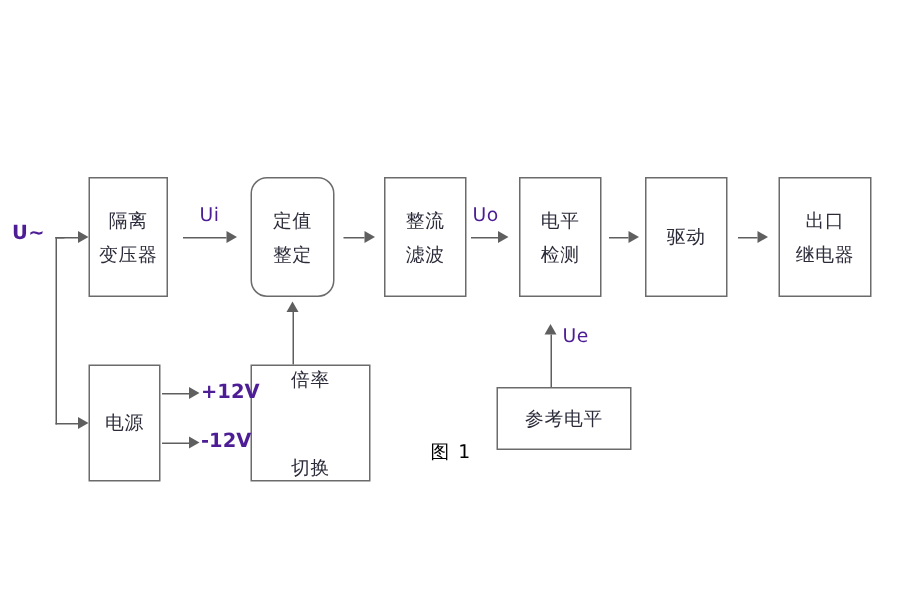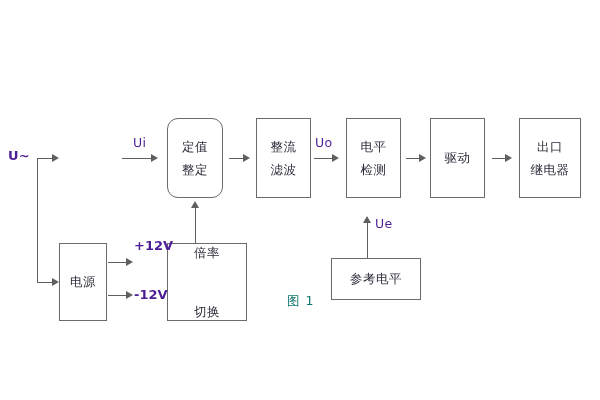--- a/index.html
+++ b/index.html
@@ -53,30 +53,34 @@
     color:#4c1d95;
     font-size:12.5px;
     white-space:nowrap;
     letter-spacing:0.3px;
   }
   .lbl-u{font-weight:bold;font-size:13px;}
   .lbl-sig{font-size:12.5px;}
   .lbl-v{font-size:13px;font-weight:bold;letter-spacing:0px;}
   .caption{
     position:absolute;
-    color:#0f766e;
+    color:#000000;
     font-size:12.5px;
     letter-spacing:1px;
   }
 </style>
 </head>
 <body>
 
 <div id="stage">
 
+  <div class="block" style="left:59px;top:118px;width:53px;height:80px;">
+    <span class="ln">隔离</span>
+    <span class="ln">变压器</span>
+  </div>
 
   <div class="block" style="left:167px;top:118px;width:56px;height:80px;border-radius:11px;">
     <span class="ln">定值</span>
     <span class="ln">整定</span>
   </div>
 
   <div class="block" style="left:256px;top:118px;width:55px;height:80px;text-align:right;">
     <span class="ln">整流</span>
     <span class="ln">滤波</span>
   </div>
@@ -135,21 +139,21 @@
   <div class="arrow-r" style="left:419px;top:154px;"></div>
 
   <div class="hline" style="left:492px;top:157.5px;width:13px;"></div>
   <div class="arrow-r" style="left:505px;top:154px;"></div>
 
   <div class="vline" style="left:194.5px;top:208px;height:35px;"></div>
   <div class="arrow-u" style="left:191px;top:201px;"></div>
 
   <div class="hline" style="left:108px;top:261.5px;width:18px;"></div>
   <div class="arrow-r" style="left:126px;top:258px;"></div>
-  <div class="lbl lbl-v" style="left:134px;top:238px;">+12V</div>
+  <div class="lbl lbl-v" style="left:134px;top:254px;">+12V</div>
 
   <div class="hline" style="left:108px;top:294.5px;width:18px;"></div>
   <div class="arrow-r" style="left:126px;top:291px;"></div>
   <div class="lbl lbl-v" style="left:134px;top:287px;">-12V</div>
 
   <div class="vline" style="left:366.5px;top:223px;height:35px;"></div>
   <div class="arrow-u" style="left:363px;top:216px;"></div>
   <div class="lbl lbl-sig" style="left:375px;top:216px;">Ue</div>
 
   <div class="caption" style="left:287px;top:293px;">图 1</div>

